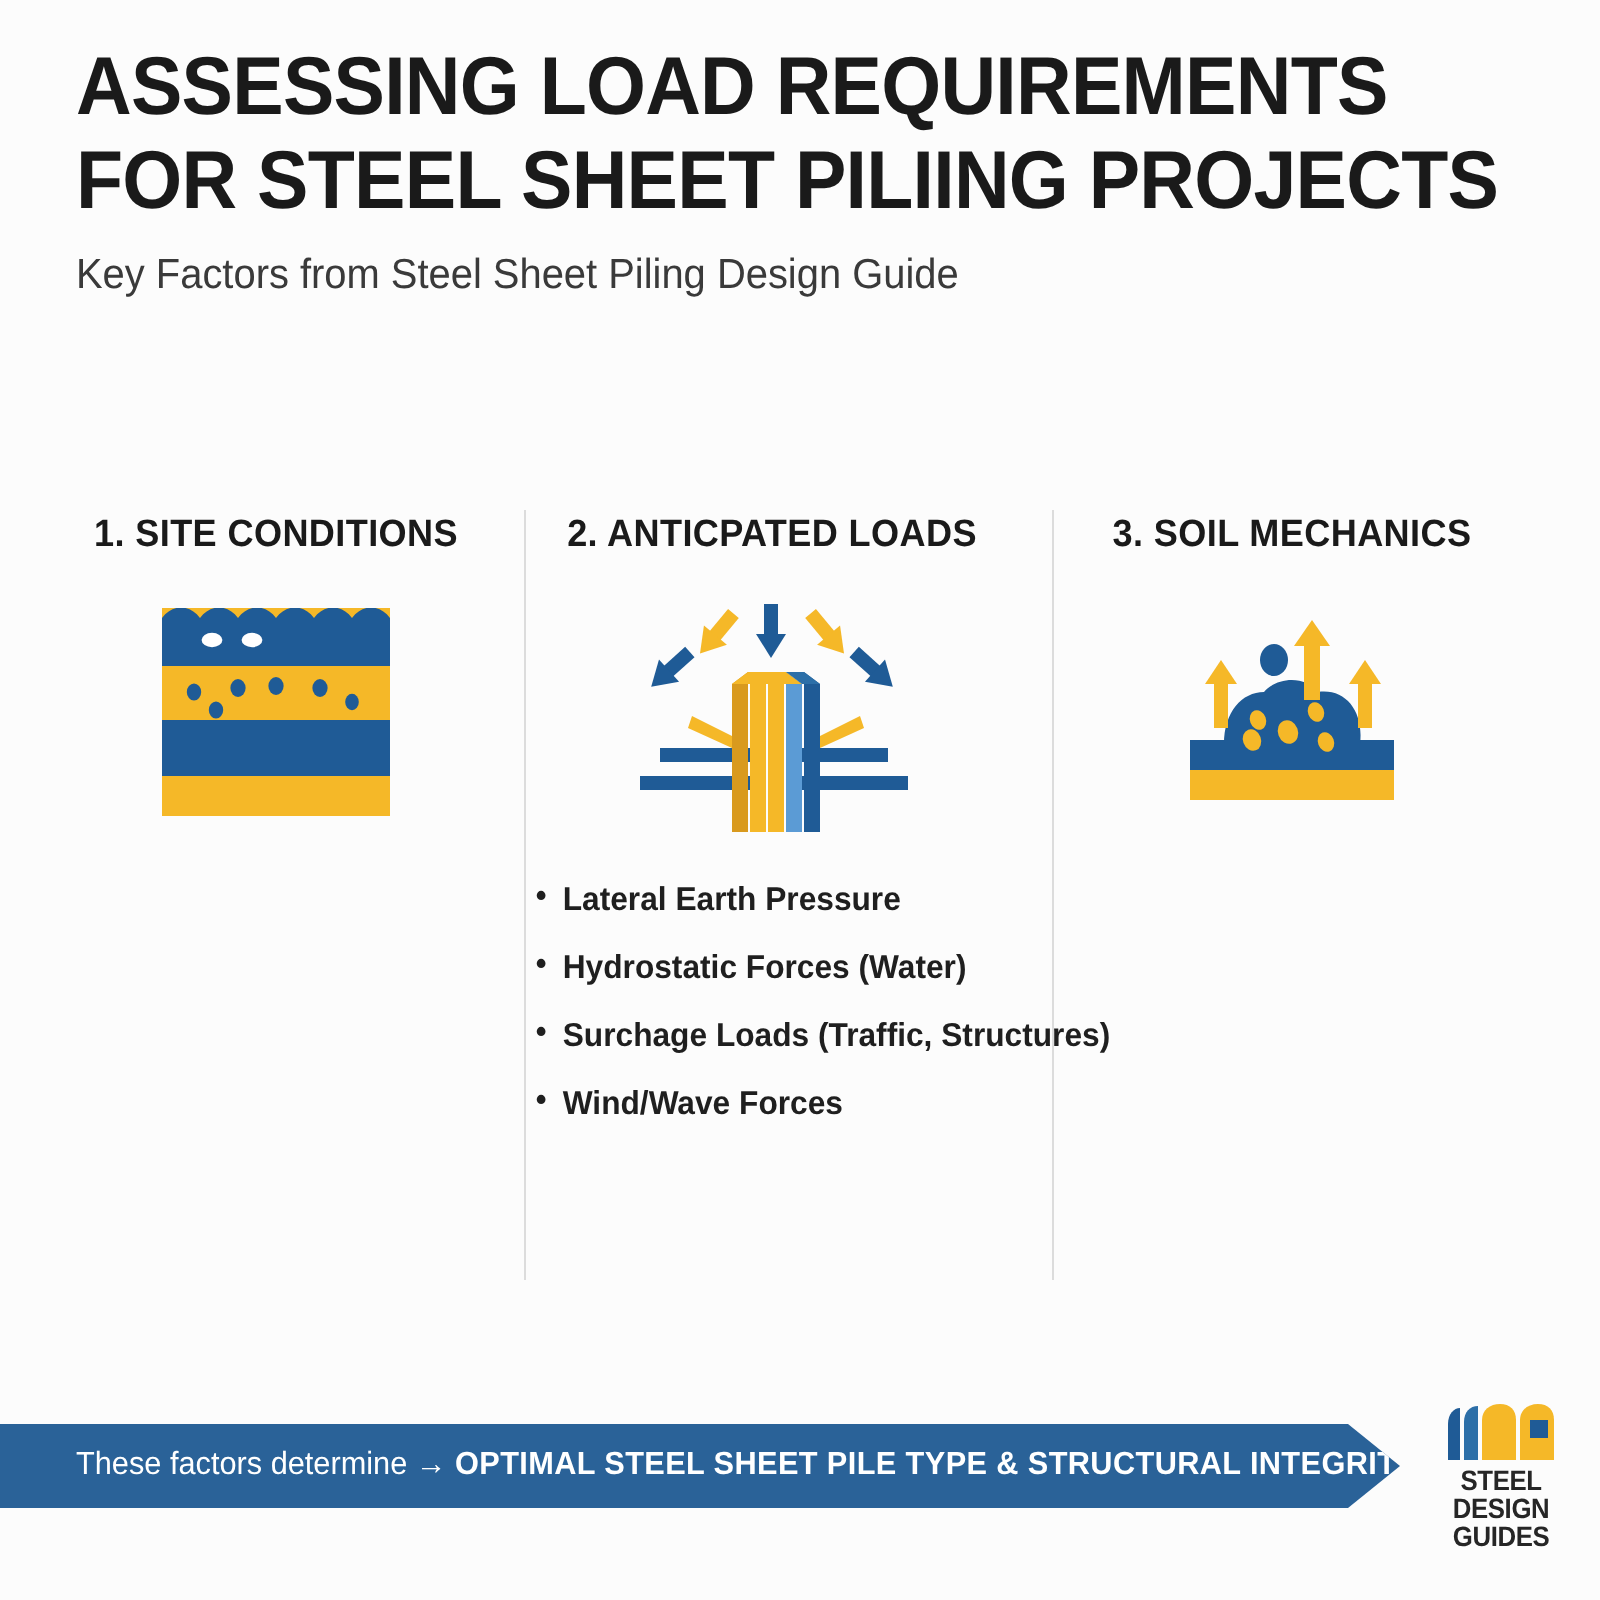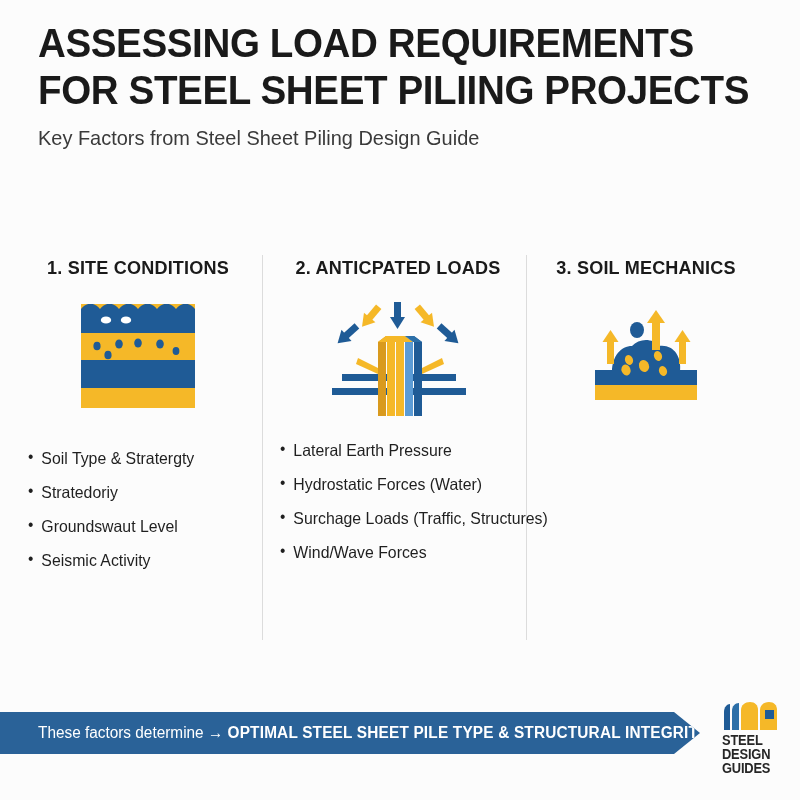--- a/index.html
+++ b/index.html
@@ -62,21 +62,21 @@
   }
   #divider-1 { left: 262px; }
   #divider-2 { left: 526px; }
 
   .column {
     position: absolute;
     top: 0;
     width: 252px;
   }
   #column-1 { left: 12px; }
-  #column-2 { left: 272px; }
+  #column-2 { left: 260px; }
   #column-3 { left: 520px; }
 
   .col-heading {
     font-family: "Liberation Sans Narrow", "Liberation Sans", sans-serif;
     font-weight: bold;
     font-size: 19px;
     letter-spacing: 0.2px;
     color: #1a1a1a;
     text-align: center;
     transform: scaleX(0.95);
@@ -112,21 +112,21 @@
   }
   .bullet-list li::before {
     content: "\2022";
     position: absolute;
     left: 2px;
     top: -1px;
     font-size: 16px;
     color: #1f1f1f;
   }
   #list-1 { margin-top: 30px; margin-left: 14px; }
-  #list-2 { margin-top: 22px; margin-left: 6px; }
+  #list-2 { margin-top: 22px; margin-left: 6px; font-weight: bold; }
   #list-3 { margin-top: -8px;  margin-left: 22px; }
 
   
   #banner {
     position: absolute;
     left: 0;
     top: 712px;
     width: 700px;
     height: 42px;
     background: #2a6298;
@@ -147,20 +147,21 @@
   #banner-text .lead { font-weight: normal; }
   #banner-text .emph { font-weight: bold; letter-spacing: 0.2px; }
 
   
   #logo {
     position: absolute;
     left: 722px;
     top: 702px;
     width: 62px;
     height: 74px;
+    text-align: center;
   }
   #logo-mark {
     width: 56px;
     height: 28px;
     display: block;
   }
   #logo-text {
     margin-top: 3px;
   }
   .logo-line {
@@ -205,26 +206,20 @@
         <ellipse cx="45" cy="16" rx="5.2" ry="3.6" fill="#ffffff"></ellipse>
 
         <ellipse cx="16" cy="42" rx="3.6" ry="4.3" fill="#1F5B96"></ellipse>
         <ellipse cx="38" cy="40" rx="3.8" ry="4.5" fill="#1F5B96"></ellipse>
         <ellipse cx="57" cy="39" rx="3.8" ry="4.5" fill="#1F5B96"></ellipse>
         <ellipse cx="79" cy="40" rx="3.8" ry="4.5" fill="#1F5B96"></ellipse>
         <ellipse cx="27" cy="51" rx="3.6" ry="4.3" fill="#1F5B96"></ellipse>
         <ellipse cx="95" cy="47" rx="3.4" ry="4.1" fill="#1F5B96"></ellipse>
       </svg>
     </div>
-    <ul class="bullet-list" id="list-1">
-      <li>Soil Type &amp; Stratergty</li>
-      <li>Stratedoriy</li>
-      <li>Groundswaut Level</li>
-      <li>Seismic Activity</li>
-    </ul>
   </div>
 
   <div class="column" id="column-2">
     <div class="col-heading">2. ANTICPATED LOADS</div>
     <div class="icon-wrap">
       <svg width="140" height="120" viewBox="0 0 140 120" aria-hidden="true">
 
         <rect x="14" y="78" width="46" height="7" fill="#1F5B96"></rect>
         <rect x="4" y="92" width="56" height="7" fill="#1F5B96"></rect>
 

